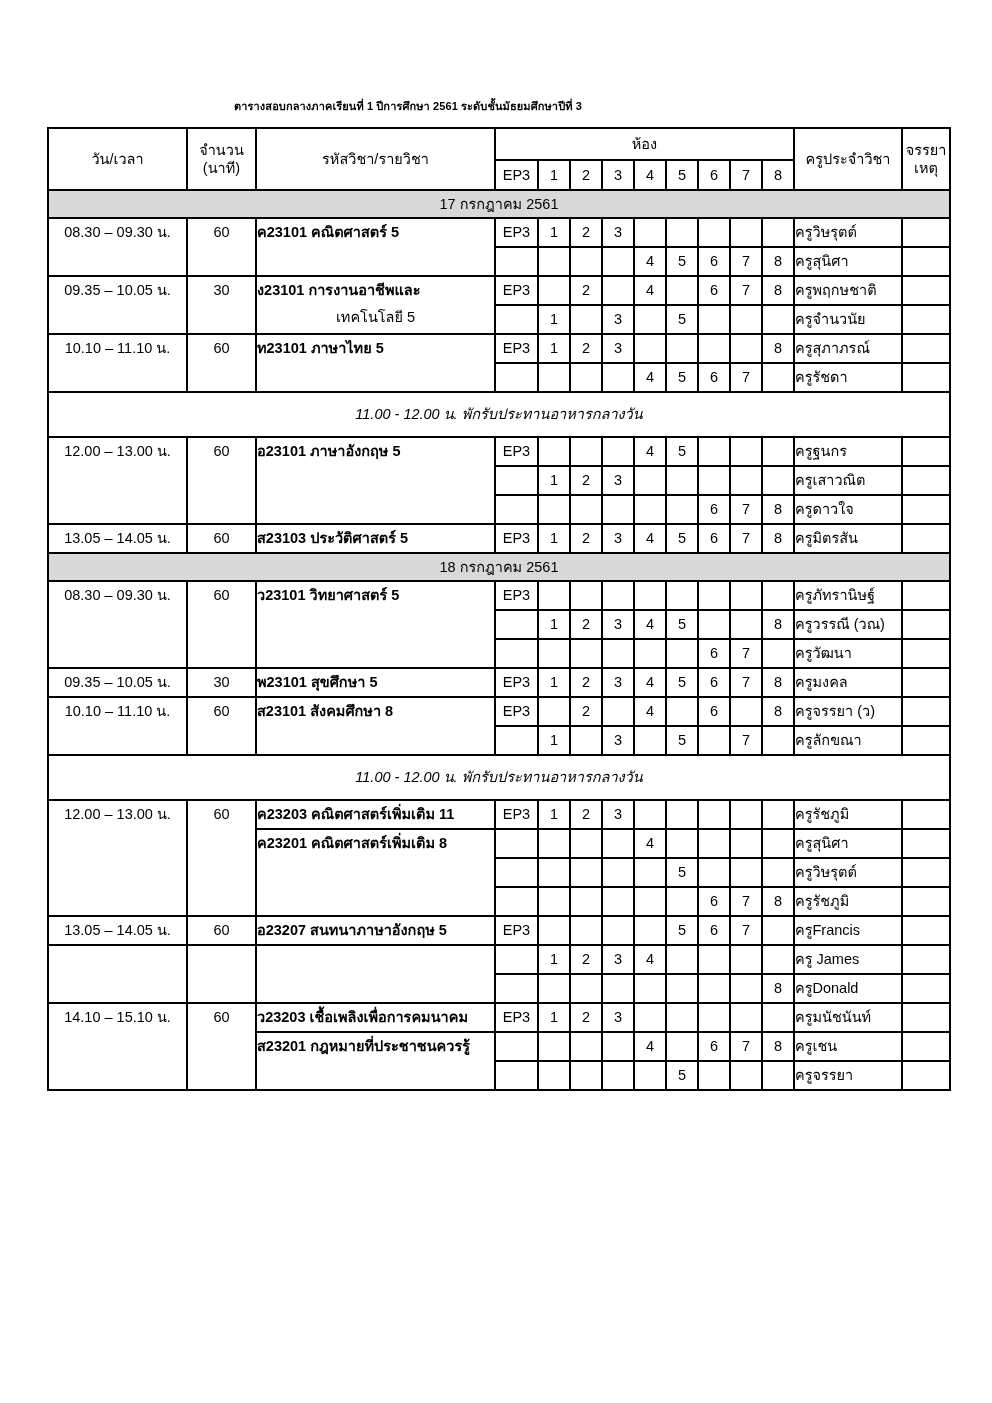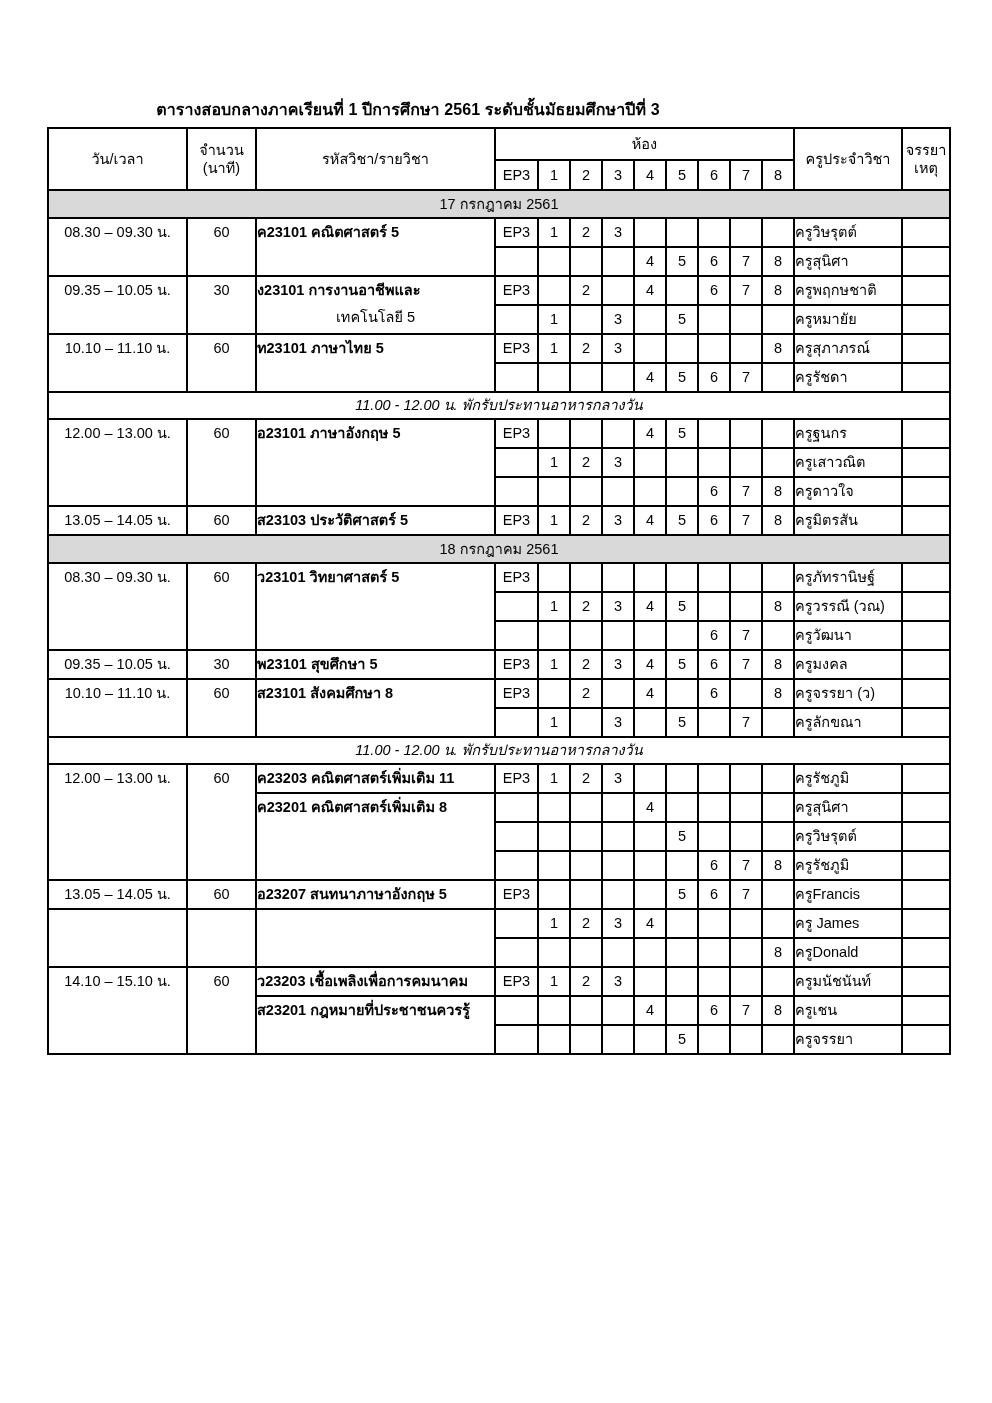--- a/index.html
+++ b/index.html
@@ -1,32 +1,32 @@
 <!DOCTYPE html>
 <html><head>
 <meta charset="utf-8">
 <style>
   html,body{margin:0;padding:0;background:#ffffff;}
   body{width:992px;height:1403px;font-family:"Liberation Sans","DejaVu Sans",sans-serif;color:#000;}
   .page{position:relative;width:992px;height:1403px;background:#fff;overflow:hidden;}
   .doc-title{position:absolute;top:97px;left:0;width:816px;text-align:center;
-             font-size:16px;font-weight:bold;letter-spacing:.1px;}
+             font-size:11px;font-weight:bold;letter-spacing:.1px;}
   table.exam{position:absolute;top:127px;left:47px;border-collapse:collapse;table-layout:fixed;}
   table.exam th, table.exam td{border:2px solid #000;padding:0;font-size:14.5px;font-weight:normal;
              overflow:hidden;}
   
   tr.hrow1{height:32px;} tr.hrow2{height:30px;}
   th.hcell{vertical-align:middle;text-align:center;line-height:1.25;font-size:15px;}
   th.room-h{vertical-align:middle;text-align:center;font-size:15px;}
   
   tr.section-row{height:28px;}
   td.section-cell{background:#d9d9d9;text-align:center;padding:0 9px;font-weight:bold;
                   font-size:15px;line-height:26px;vertical-align:middle;white-space:nowrap;}
   
-  tr.break-row{height:27px;}
+  tr.break-row{height:45px;}
   td.break-cell{text-align:center;font-style:italic;font-size:14.5px;line-height:25px;
                 vertical-align:middle;white-space:nowrap;}
   
   tr.data-row{height:27px;}
   td.time-cell,td.minutes-cell{text-align:center;vertical-align:top;line-height:27px;white-space:nowrap;}
   td.subject-cell{text-align:left;vertical-align:top;padding:0 6px;line-height:27px;}
   td.subject-cell .subj-line1{white-space:nowrap;font-weight:bold;}
   td.subject-cell .subj-line2{white-space:nowrap;text-align:center;}
   td.room-cell{text-align:center;vertical-align:top;line-height:27px;}
   td.teacher-cell{text-align:left;vertical-align:top;padding:0 7px;line-height:27px;white-space:nowrap;}
@@ -140,21 +140,21 @@
         <tr class="data-row">
           <td class="room-cell"></td>
           <td class="room-cell">1</td>
           <td class="room-cell"></td>
           <td class="room-cell">3</td>
           <td class="room-cell"></td>
           <td class="room-cell">5</td>
           <td class="room-cell"></td>
           <td class="room-cell"></td>
           <td class="room-cell"></td>
-          <td class="teacher-cell">ครูหมายัย</td>
+          <td class="teacher-cell">ครูจำนวนัย</td>
           <td class="remark-cell"></td>
         </tr>
         <tr class="data-row">
           <td class="time-cell" rowspan="2">10.10 – 11.10 น.</td>
           <td class="minutes-cell" rowspan="2">60</td>
           <td class="subject-cell" rowspan="2">
             <div class="subj-line1">ท23101 ภาษาไทย 5</div>
           </td>
           <td class="room-cell">EP3</td>
           <td class="room-cell">1</td>

